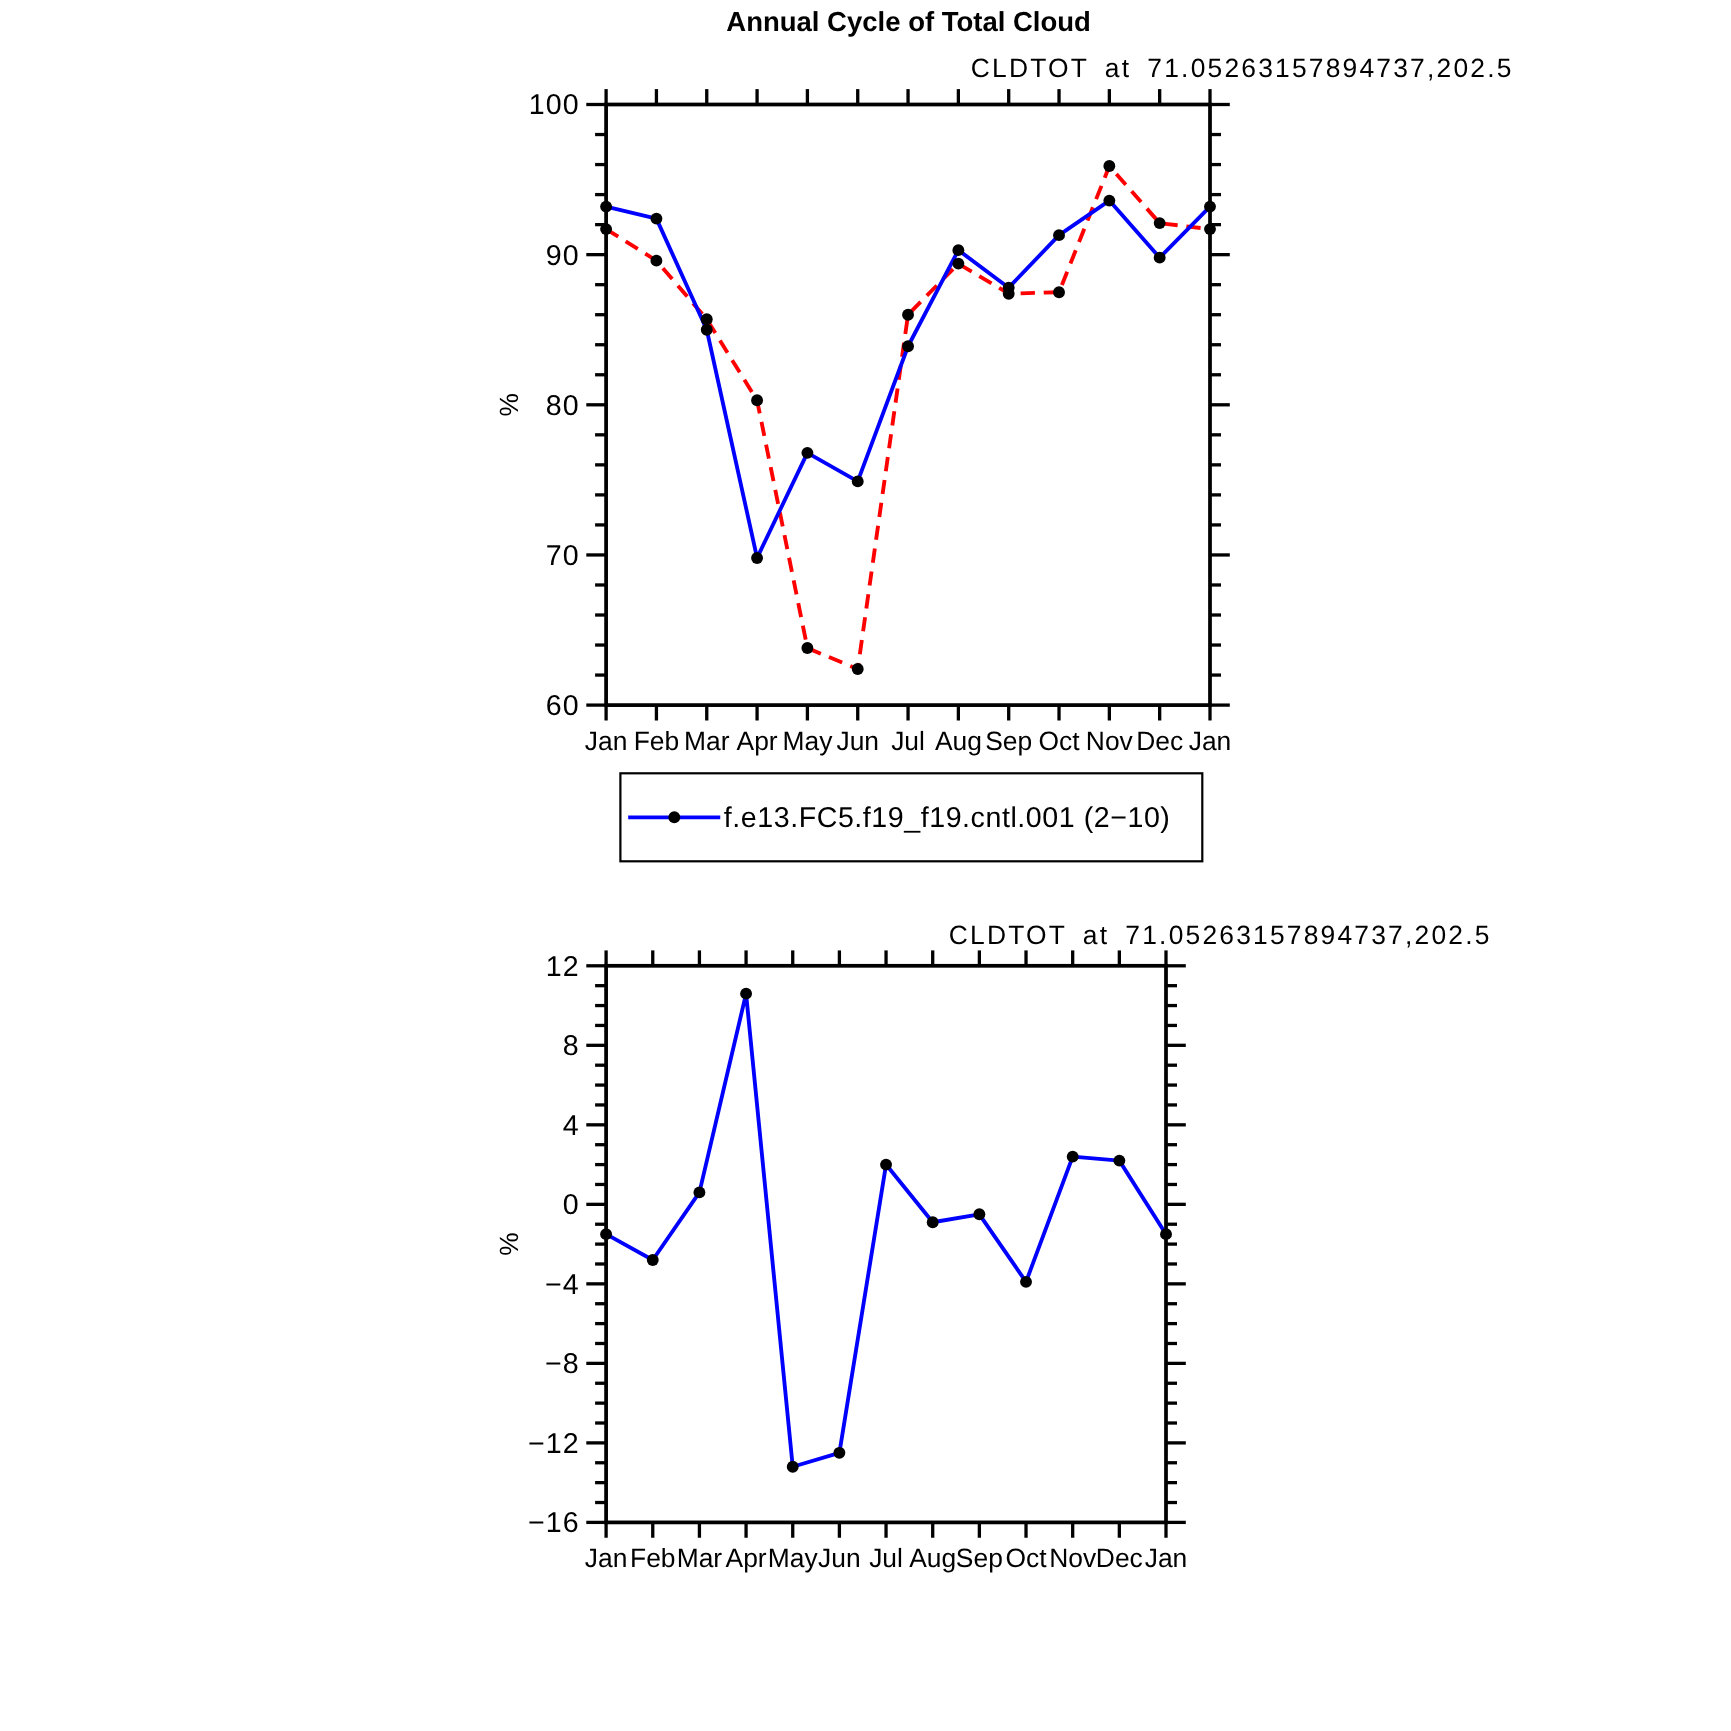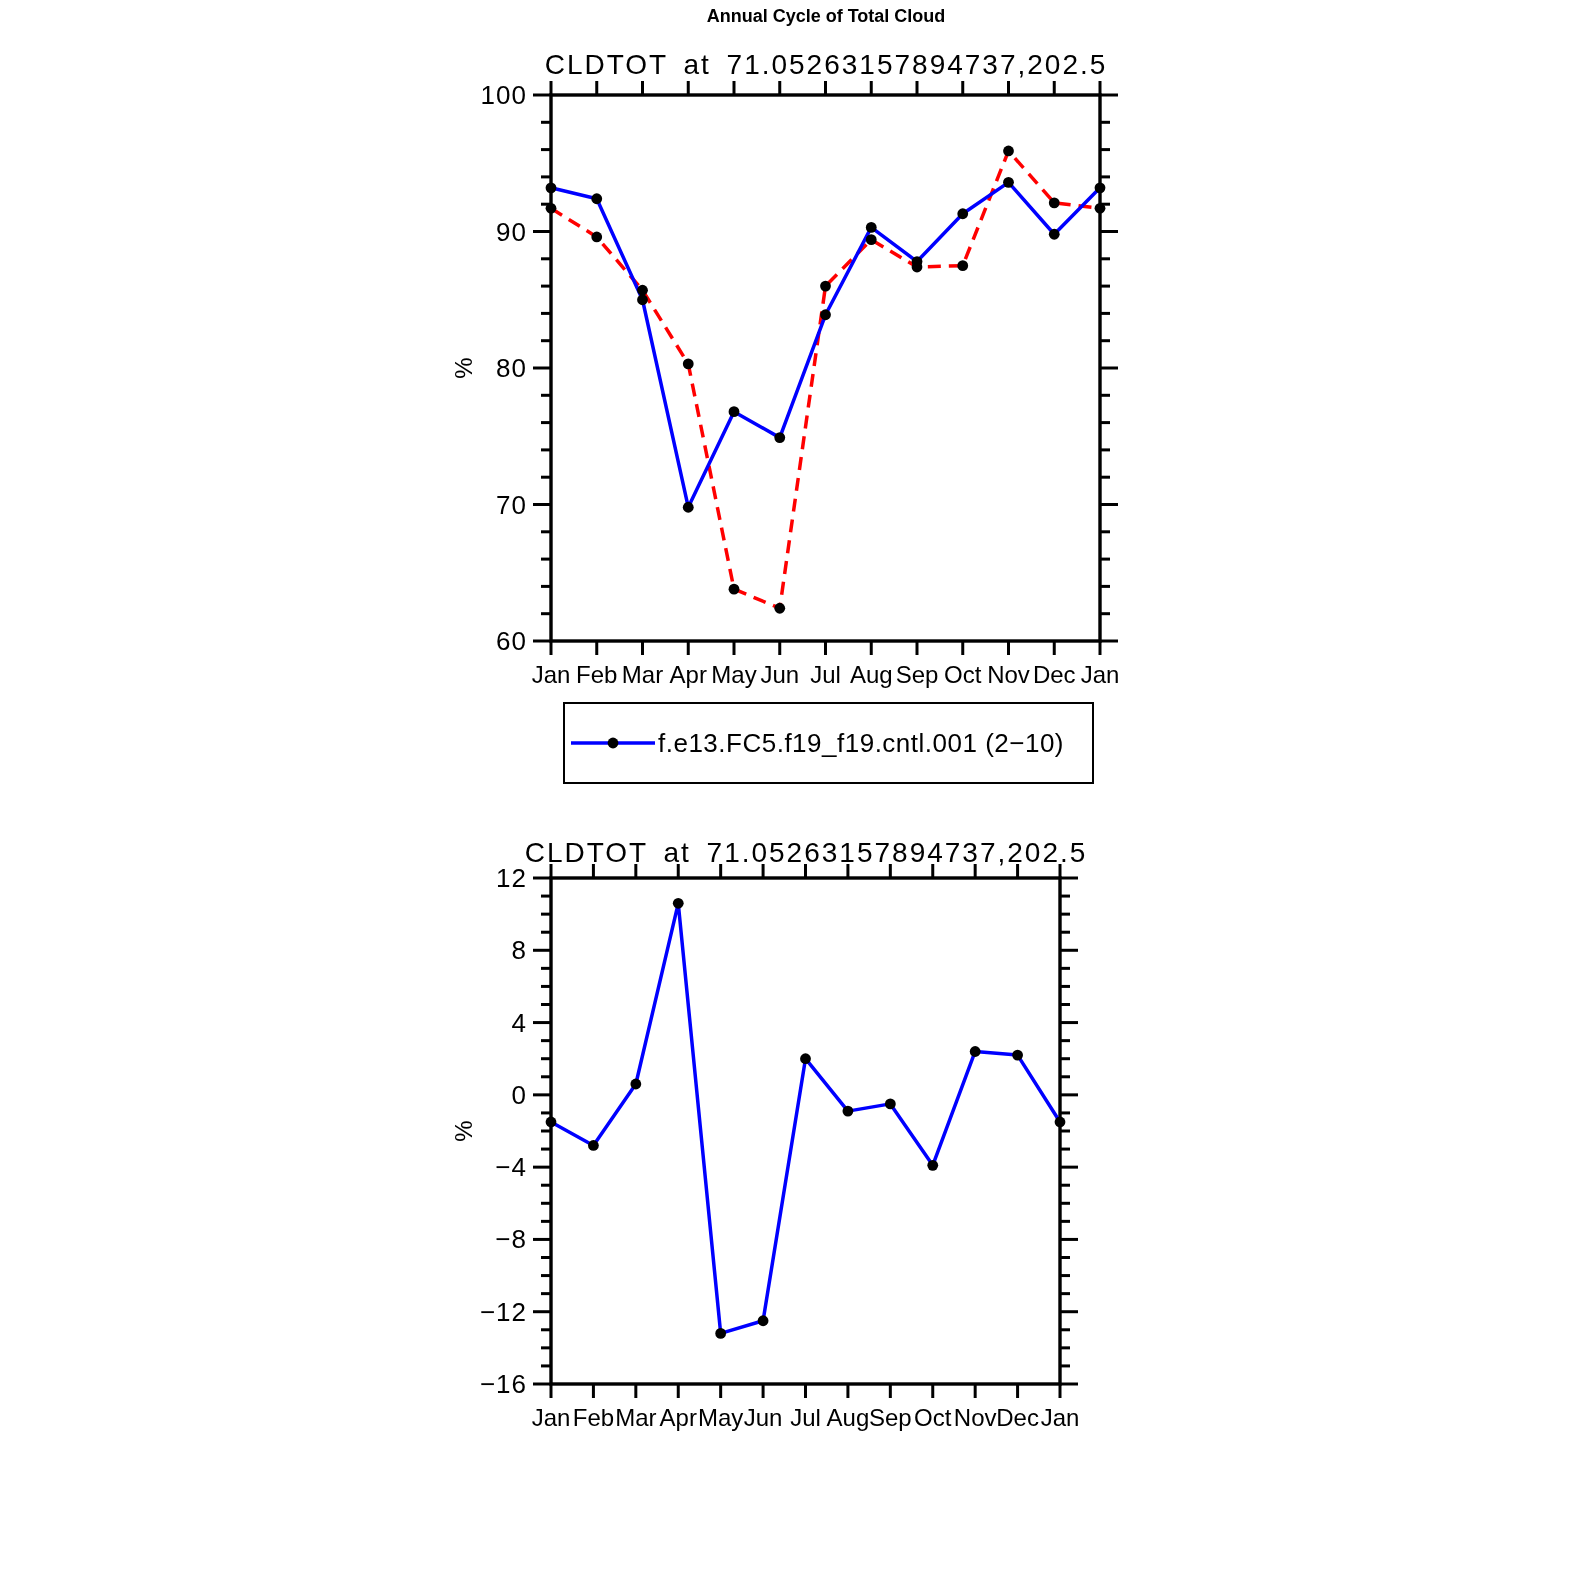--- a/index.html
+++ b/index.html
@@ -14,31 +14,31 @@
   }
   #plot-svg { position: absolute; left: 0; top: 0; }
   svg text { fill: #000000; font-family: "Liberation Sans", sans-serif; }
   .ytick  { font-size: 26px; letter-spacing: 1px; }
   .month  { font-size: 24px; }
   .axlbl  { font-size: 24px; }
   .fig-title {
     position: absolute;
     width: 1000px;
     text-align: center;
-    font-size: 18px;
+    font-size: 25px;
     font-weight: bold;
     white-space: nowrap;
   }
   #title1 { left: 326px; top: 6px; }
   #title2 { left: 309px; top: 794px; }
   .fig-subtitle {
     position: absolute;
     width: 1100px;
-    text-align: center;
-    font-size: 28px;
+    text-align: right;
+    font-size: 24px;
     font-weight: normal;
     letter-spacing: 2px;
     word-spacing: 6px;
     white-space: nowrap;
   }
   #subtitle1 { left: 276px; top: 49px; }
   #subtitle2 { left: 256px; top: 837px; }
   .legend {
     position: absolute;
     left: 563px;

